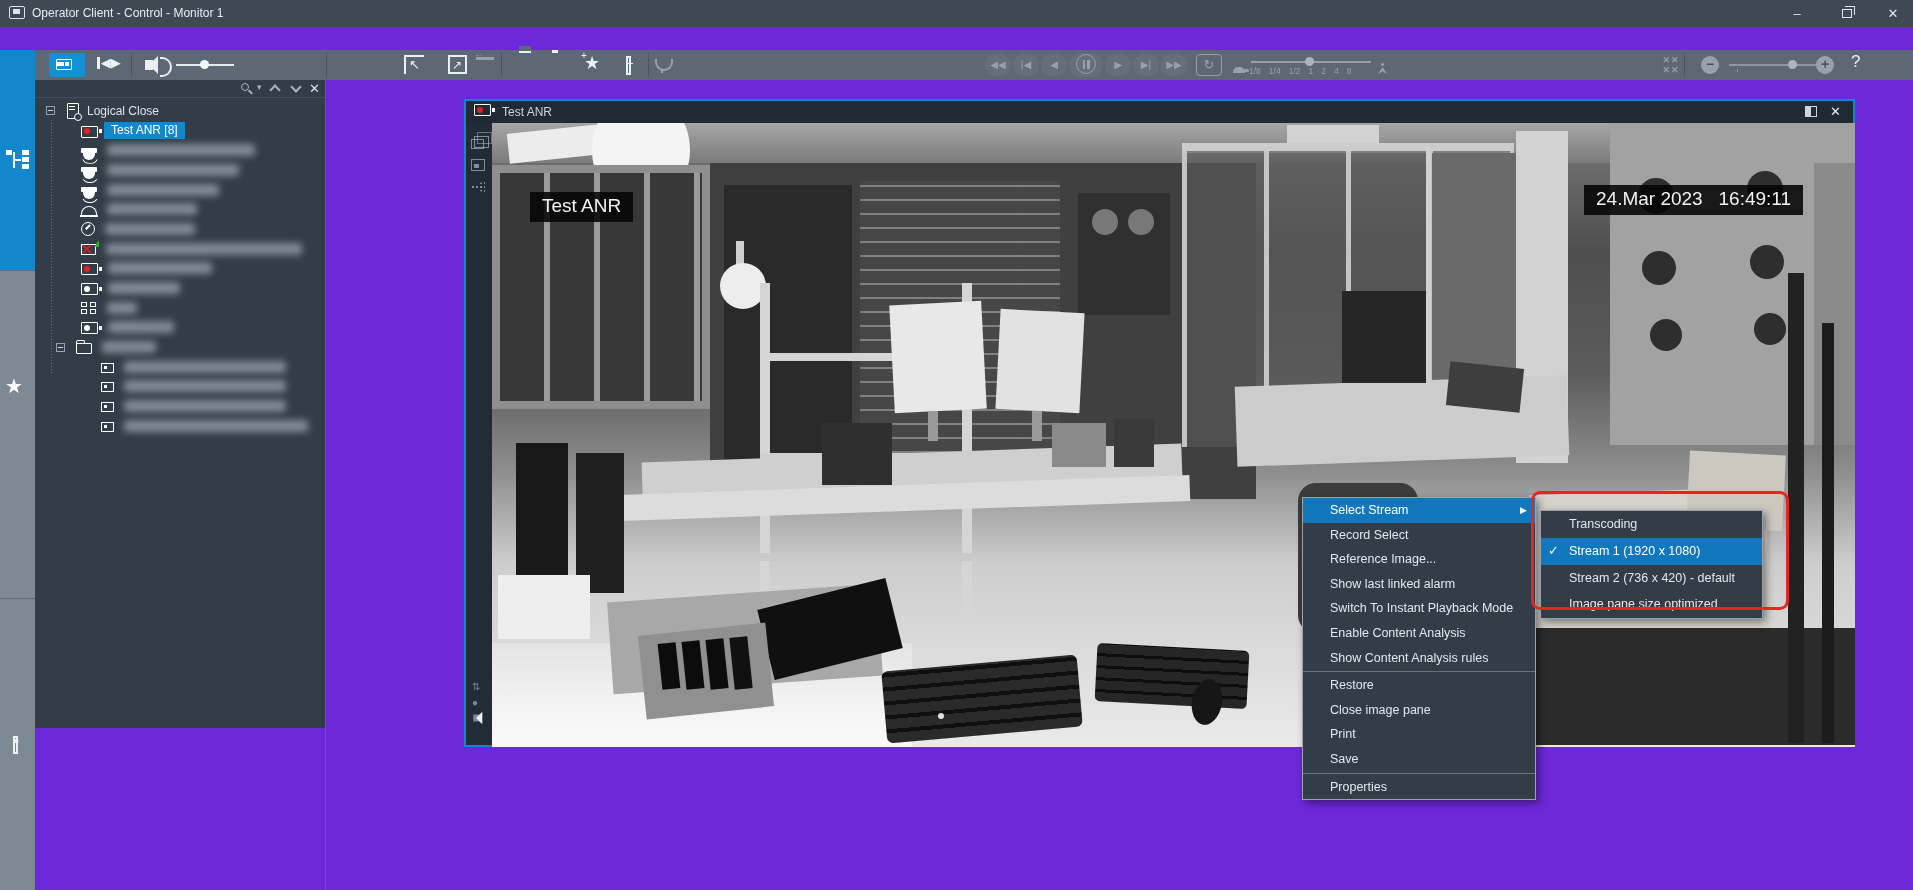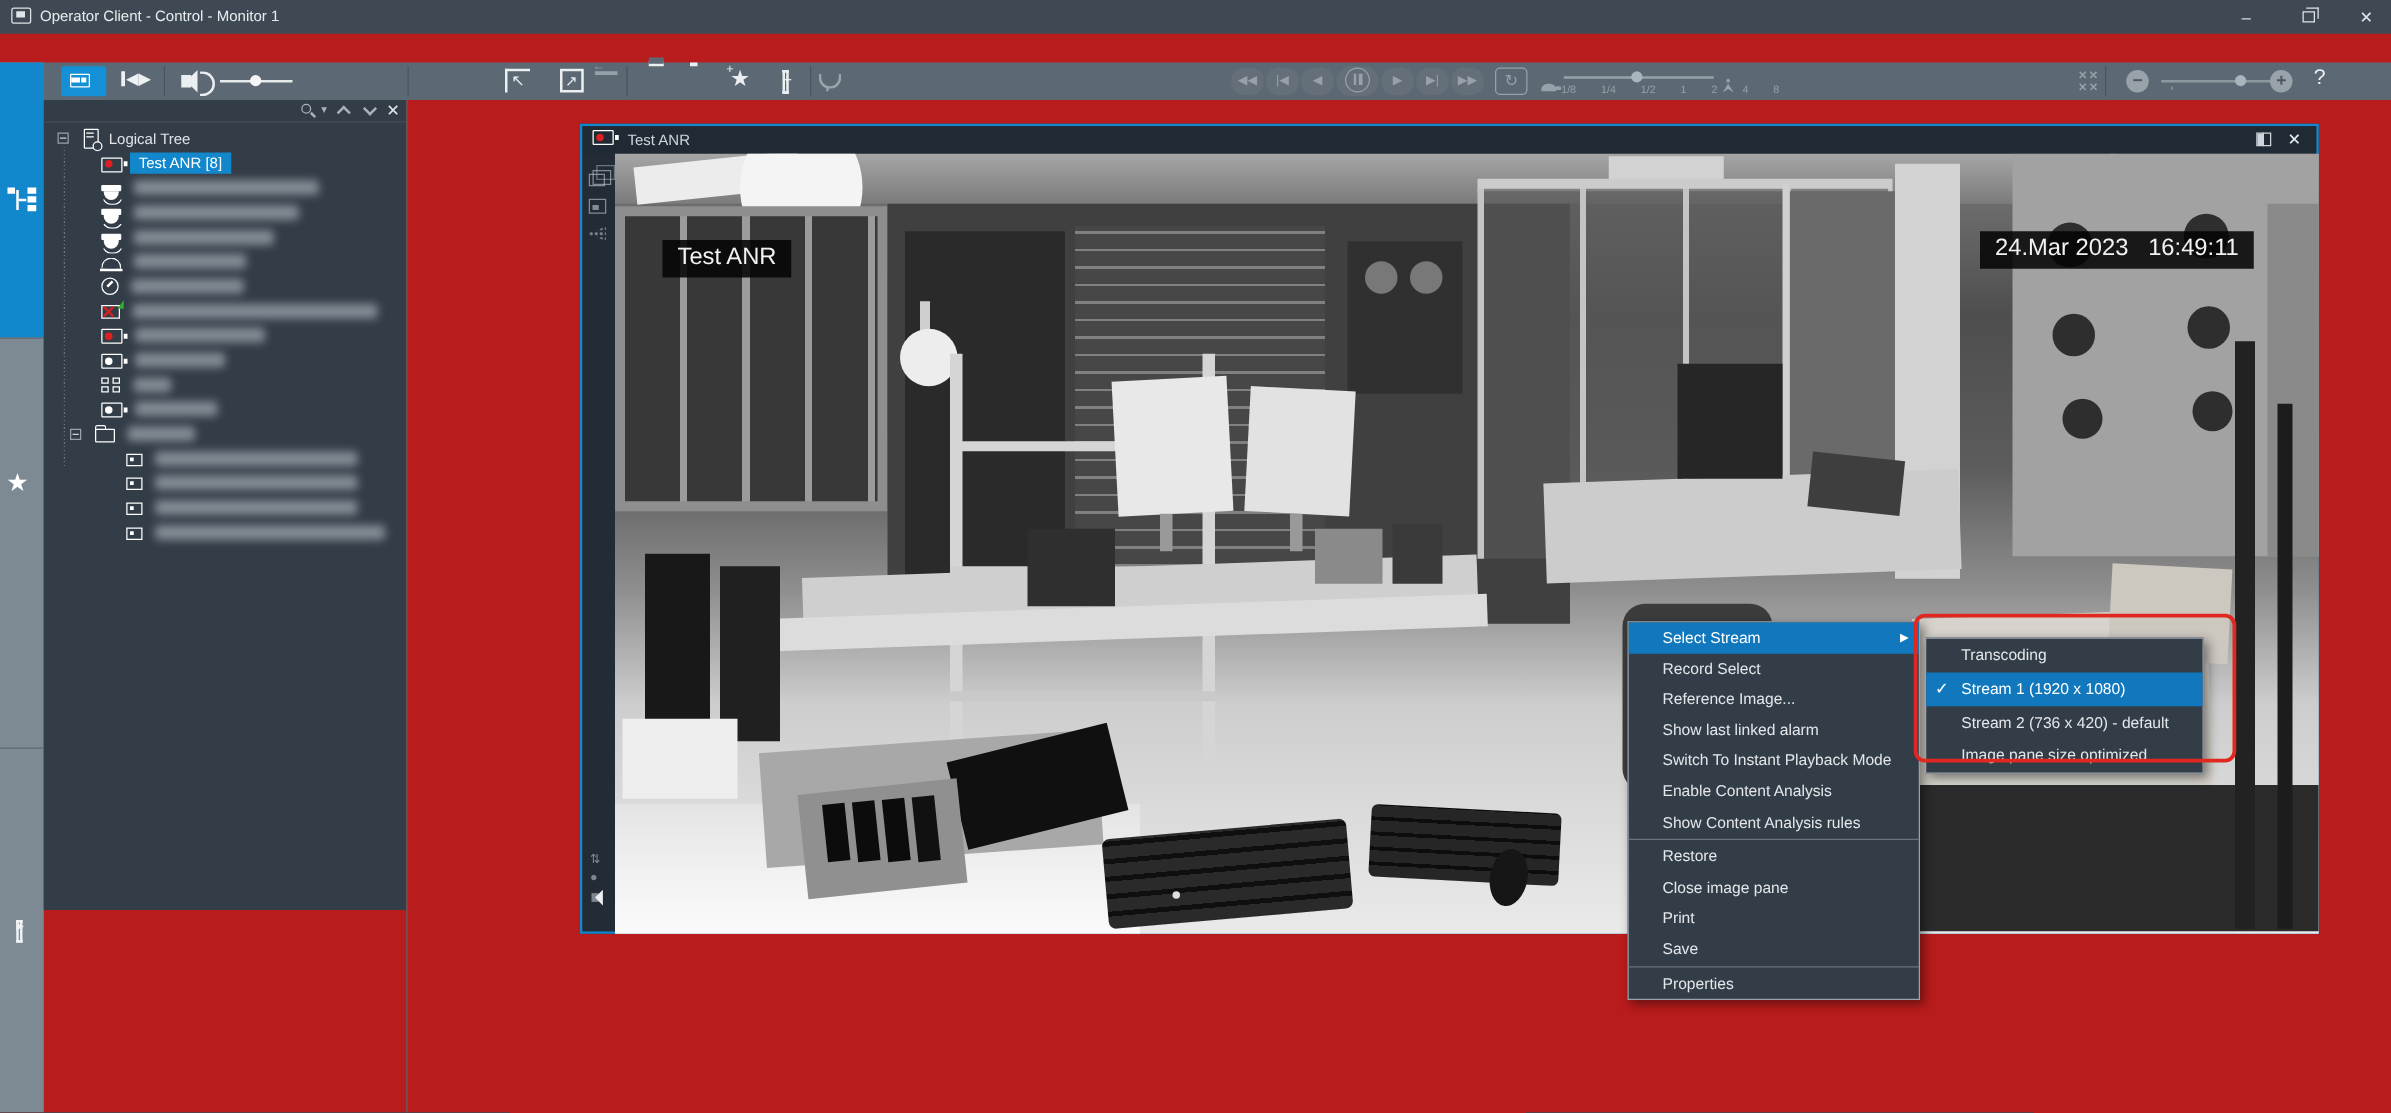--- a/index.html
+++ b/index.html
@@ -1,17 +1,17 @@
 <!DOCTYPE html>
 <html><head>
 <meta charset="utf-8">
 <style>
   html,body{margin:0;padding:0;background:#4a545e;}
   *{box-sizing:border-box;font-family:"Liberation Sans",sans-serif;}
-  #app{position:relative;width:1913px;height:890px;background:#b91c1c;overflow:hidden;}
+  #app{position:relative;width:1913px;height:890px;background:#6d28d9;overflow:hidden;}
   .abs{position:absolute;}
 
   
   #titlebar{position:absolute;left:0;top:0;width:1913px;height:27px;background:#3e4953;color:#e8ecef;}
   #titlebar .title{position:absolute;left:32px;top:6px;font-size:12px;}
   .win-btn{position:absolute;top:0;width:34px;height:27px;color:#dfe4e8;text-align:center;line-height:27px;font-size:13px;}
   #app-icon{position:absolute;left:9px;top:6px;width:16px;height:13px;border:1.5px solid #dfe4e8;border-radius:2px;}
   #app-icon:after{content:"";position:absolute;left:3px;top:2px;width:7px;height:5px;background:#dfe4e8;}
   #restore-glyph{position:relative;display:inline-block;width:10px;height:9px;border:1.2px solid #dfe4e8;margin-top:9px;}
   #restore-glyph:before{content:"";position:absolute;left:2px;top:-4px;width:9px;height:8px;border:1.2px solid #dfe4e8;border-bottom:none;border-left:none;}
@@ -77,21 +77,21 @@
   #playback{position:absolute;left:950px;top:3px;height:24px;display:flex;align-items:center;gap:2px;color:#97a1aa;}
   #playback .pb{min-width:26px;height:22px;border-radius:10px;background:rgba(255,255,255,.05);text-align:center;line-height:22px;font-size:10px;}
   #playback .pb.big{width:34px;height:24px;border-radius:12px;}
   #playback .pause{display:inline-block;width:2.5px;height:9px;background:#97a1aa;margin:0 1px;vertical-align:middle;}
   #playback .circ{display:inline-block;width:20px;height:20px;border:1.5px solid #97a1aa;border-radius:50%;line-height:17px;margin-top:1px;}
   #ic-loop{left:1161px;top:4px;width:26px;height:22px;border:1.5px solid #97a1aa;border-radius:4px;color:#97a1aa;text-align:center;line-height:20px;font-size:13px;}
   
   #speed{position:absolute;left:1200px;top:0;width:160px;height:30px;color:#97a1aa;}
   #speed .line{left:16px;top:11px;width:120px;background:#97a1aa;}
   #speed .slider-knob{left:70px;top:7px;background:#aab4bc;}
-  #speed-labels{position:absolute;left:14px;top:16px;width:132px;display:flex;gap:20px;font-size:8.5px;}
+  #speed-labels{position:absolute;left:14px;top:16px;width:132px;display:flex;gap:8px;font-size:8.5px;}
   .turtle{position:absolute;left:-2px;top:17px;width:12px;height:6px;background:#97a1aa;border-radius:5px 5px 0 0;}
   .turtle:after{content:"";position:absolute;right:-4px;top:2px;width:5px;height:3px;background:#97a1aa;border-radius:2px;}
   .runner{position:absolute;left:146px;top:13px;width:3px;height:3px;background:#97a1aa;border-radius:50%;}
   .runner:after{content:"";position:absolute;left:-3px;top:4px;width:9px;height:7px;background:#97a1aa;clip-path:polygon(0 100%,50% 0,100% 100%,50% 60%);}
   
   #ic-closeall{left:1625px;top:5px;width:22px;height:20px;font-size:9px;font-weight:bold;line-height:10px;text-align:center;letter-spacing:1px;}
   .round-btn{position:absolute;top:6px;width:18px;height:18px;border-radius:50%;background:#98a2ab;color:#4c575f;text-align:center;line-height:16px;font-size:14px;font-weight:bold;}
   #zoom-out-btn{left:1666px;}
   #zoom-in-btn{left:1781px;}
   #zoomslider .line{left:1694px;top:14px;width:100px;background:#8d97a0;}
@@ -297,21 +297,21 @@
       <span id="search-caret">▾</span>
       <span class="chev" id="chev-up"></span>
       <span class="chev" id="chev-dn"></span>
       <span id="tree-close">✕</span>
     </div>
     <div class="guide" style="left:16px;top:38px;height:255px;"></div>
     <div id="tree-rows">
         <div class="trow">
           <span class="expander" style="margin-left: 11px;"></span>
           <span class="ticon ti-server" style="margin-left: 12px;"></span>
-          <span class="lbl">Logical Tree</span>
+          <span class="lbl">Logical Close</span>
         </div>
         <div class="trow">
           <span class="ticon ti-cam red" style="margin-left: 46px;"></span>
           <span class="sel-box">Test ANR [8]</span>
         </div>
         <div class="trow">
           <span class="ticon ti-ptz" style="margin-left: 46px;"></span>
           <span class="blurb" style="width: 148px;"></span>
         </div>
         <div class="trow">

